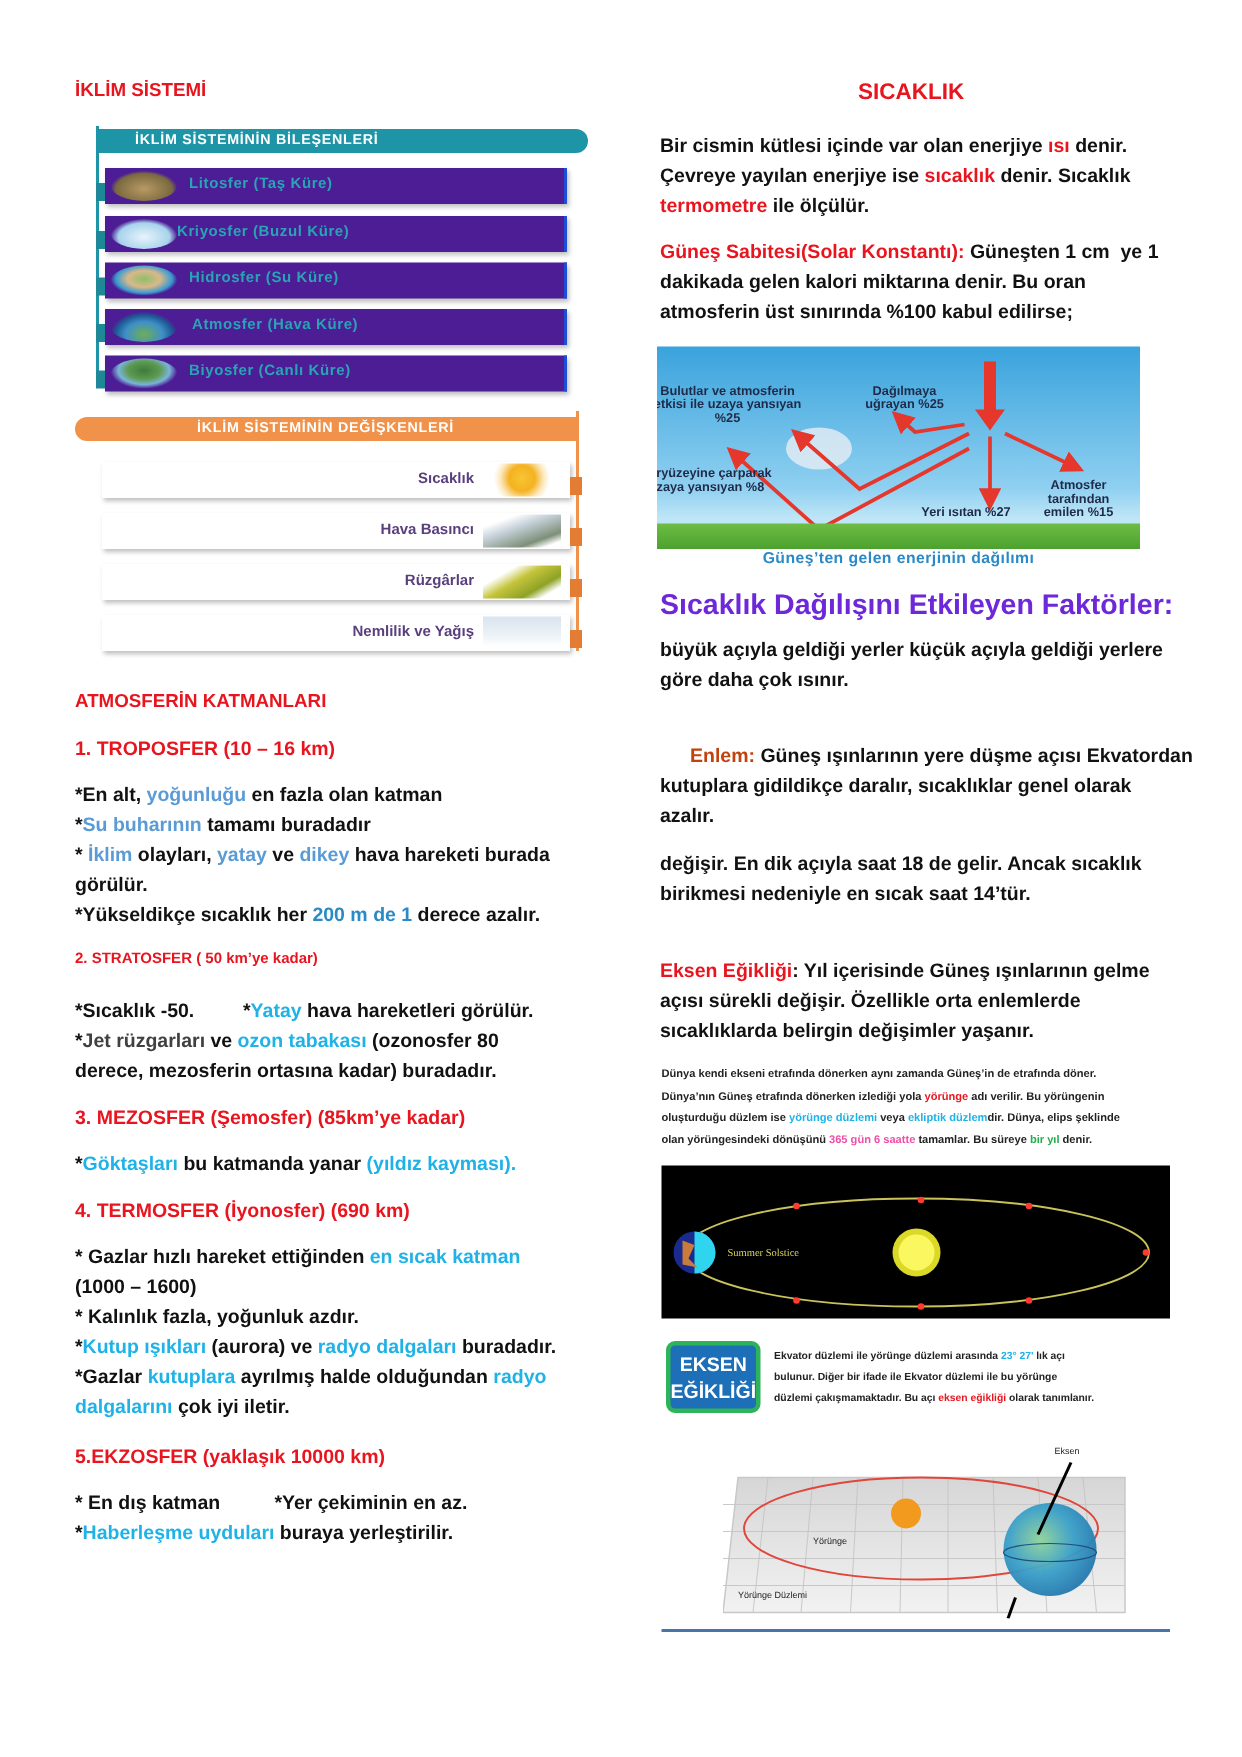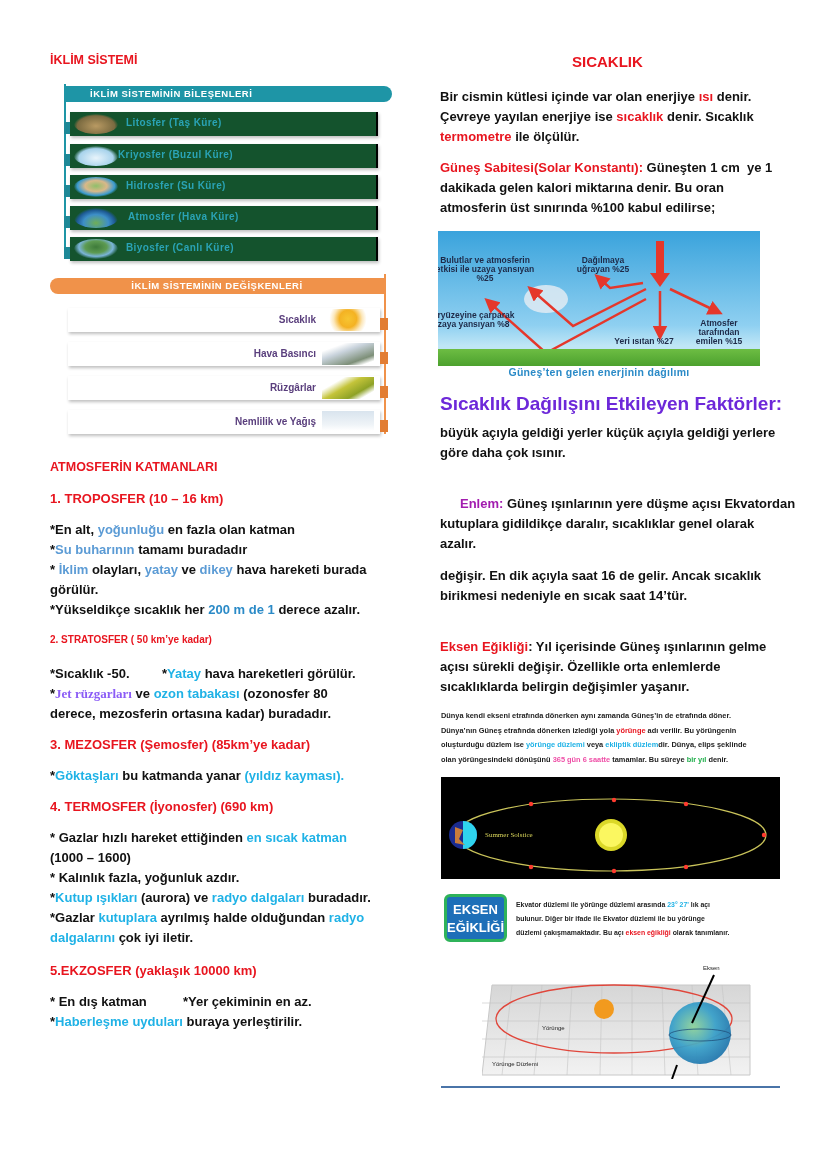--- a/index.html
+++ b/index.html
@@ -7,21 +7,21 @@
   body { position: relative; font-family: "Liberation Sans", "DejaVu Sans", sans-serif; color: #111; }
   .abs { position: absolute; }
 
   .h-red { font-weight: bold; color: #e8151f; font-size: 12.5px; }
   .para { font-weight: bold; font-size: 13px; line-height: 20px; color: #111; }
 
   
   .panel-teal { left: 60px; top: 82px; width: 332px; height: 182px; }
   .teal-header { position: absolute; left: 6px; top: 4px; width: 326px; height: 16px; background: #1e95a6; border-radius: 0 9px 9px 0; color: #fff; font-size: 9.5px; font-weight: bold; letter-spacing: 0.5px; padding-left: 24px; line-height: 16px; }
   .teal-spine { position: absolute; left: 4px; top: 2px; width: 2px; height: 170px; background: #1e95a6; }
-  .teal-row { position: absolute; left: 10px; width: 308px; height: 24px; background: #14532d; box-shadow: 1px 2px 3px rgba(0,0,0,0.25); border-right: 2px solid #000000; }
+  .teal-row { position: absolute; left: 10px; width: 308px; height: 24px; background: #4c1d95; box-shadow: 1px 2px 3px rgba(0,0,0,0.25); border-right: 2px solid #1d4ed8; }
   .teal-tab { position: absolute; left: -6px; top: 10px; width: 6px; height: 12px; background: #1e8897; }
   .teal-row .ico { position: absolute; left: 4px; top: 2px; width: 44px; height: 20px; border-radius: 50%; }
   .teal-row .lbl { position: absolute; top: 5px; font-size: 10px; font-weight: bold; color: #2aa3b5; letter-spacing: 0.4px; }
 
   .panel-orange { left: 50px; top: 274px; width: 345px; height: 168px; }
   .orange-header { position: absolute; left: 0; top: 4px; width: 334px; height: 16px; background: #f0924a; border-radius: 9px 0 0 9px; color: #fff; font-size: 9.5px; font-weight: bold; letter-spacing: 0.5px; text-align: center; line-height: 16px; }
   .orange-spine { position: absolute; left: 334px; top: 0px; width: 2px; height: 160px; background: #f0924a; }
   .orange-row { position: absolute; left: 18px; width: 312px; height: 24px; background: #fff; box-shadow: 1px 2px 3px rgba(0,0,0,0.25); }
   .orange-tab { position: absolute; right: -8px; top: 10px; width: 8px; height: 12px; background: #e27d33; }
   .orange-row .lbl { position: absolute; top: 6px; font-size: 10px; font-weight: bold; color: #5a3f7d; text-align: right; }
@@ -107,21 +107,21 @@
     <div style="white-space: pre;"><span>*En alt, </span><span style="color: rgb(91, 155, 213);">yoğunluğu</span><span> en fazla olan katman</span></div>
     <div style="white-space: pre;"><span>*</span><span style="color: rgb(91, 155, 213);">Su buharının</span><span> tamamı buradadır</span></div>
     <div style="white-space: pre;"><span>* </span><span style="color: rgb(91, 155, 213);">İklim</span><span> olayları, </span><span style="color: rgb(91, 155, 213);">yatay</span><span> ve </span><span style="color: rgb(91, 155, 213);">dikey</span><span> hava hareketi burada</span></div>
     <div style="white-space: pre;"><span>görülür.</span></div>
     <div style="white-space: pre;"><span>*Yükseldikçe sıcaklık her </span><span style="color: rgb(42, 138, 199);">200 m de 1</span><span> derece azalır.</span></div>
   </div>
 
 <div class="abs h-red" style="left:50px;top:634px;font-size:10px;">2. STRATOSFER ( 50 km’ye kadar)</div>
 <div class="abs para" style="left:50px;top:664px;width:350px;">
     <div style="white-space: pre;"><span>*Sıcaklık -50.         *</span><span style="color: rgb(31, 178, 230);">Yatay</span><span> hava hareketleri görülür.</span></div>
-    <div style="white-space: pre;"><span>*</span><span style="color: #8b5cf6; font-family: Liberation Serif, serif;">Jet rüzgarları</span><span> ve </span><span style="color: rgb(31, 178, 230);">ozon tabakası</span><span> (ozonosfer 80</span></div>
+    <div style="white-space: pre;"><span>*</span><span style="color: #404040;">Jet rüzgarları</span><span> ve </span><span style="color: rgb(31, 178, 230);">ozon tabakası</span><span> (ozonosfer 80</span></div>
     <div style="white-space: pre;"><span>derece, mezosferin ortasına kadar) buradadır.</span></div>
   </div>
 
 <div class="abs h-red" style="left:50px;top:737px;font-size:13px;">3. MEZOSFER (Şemosfer) (85km’ye kadar)</div>
 <div class="abs para" style="left:50px;top:766px;width:350px;">
     <div style="white-space: pre;"><span>*</span><span style="color: rgb(31, 178, 230);">Göktaşları</span><span> bu katmanda yanar </span><span style="color: rgb(31, 178, 230);">(yıldız kayması).</span></div>
   </div>
 
 <div class="abs h-red" style="left:50px;top:799px;font-size:13px;">4. TERMOSFER (İyonosfer) (690 km)</div>
 <div class="abs para" style="left:50px;top:828px;width:350px;">
@@ -175,26 +175,26 @@
   <div class="lbl" style="left:248px;top:88px;width:66px;">Atmosfer tarafından emilen %15</div>
 </div>
 <div class="abs solar-caption">Güneş’ten gelen enerjinin dağılımı</div>
 
 <div class="abs" style="left:440px;top:393px;font-weight:bold;color:#6d28d9;font-size:19px;">Sıcaklık Dağılışını Etkileyen Faktörler:</div>
 <div class="abs para" style="left:440px;top:423px;width:360px;">
     <div style="white-space: pre;"><span>büyük açıyla geldiği yerler küçük açıyla geldiği yerlere</span></div>
     <div style="white-space: pre;"><span>göre daha çok ısınır.</span></div>
   </div>
 <div class="abs para" style="left:440px;top:494px;width:360px;">
-    <div style="white-space: pre;"><span style="color: #a21caf; padding-left: 20px;">Enlem:</span><span> Güneş ışınlarının yere düşme açısı Ekvatordan</span></div>
+    <div style="white-space: pre;"><span style="color: #c2410c; padding-left: 20px;">Enlem:</span><span> Güneş ışınlarının yere düşme açısı Ekvatordan</span></div>
     <div style="white-space: pre;"><span>kutuplara gidildikçe daralır, sıcaklıklar genel olarak</span></div>
     <div style="white-space: pre;"><span>azalır.</span></div>
   </div>
 <div class="abs para" style="left:440px;top:566px;width:360px;">
-    <div style="white-space: pre;"><span>değişir. En dik açıyla saat 16 de gelir. Ancak sıcaklık</span></div>
+    <div style="white-space: pre;"><span>değişir. En dik açıyla saat 18 de gelir. Ancak sıcaklık</span></div>
     <div style="white-space: pre;"><span>birikmesi nedeniyle en sıcak saat 14’tür.</span></div>
   </div>
 <div class="abs para" style="left:440px;top:637px;width:360px;">
     <div style="white-space: pre;"><span style="color: rgb(232, 21, 31);">Eksen Eğikliği</span><span>: Yıl içerisinde Güneş ışınlarının gelme</span></div>
     <div style="white-space: pre;"><span>açısı sürekli değişir. Özellikle orta enlemlerde</span></div>
     <div style="white-space: pre;"><span>sıcaklıklarda belirgin değişimler yaşanır.</span></div>
   </div>
 
 <div class="abs small-para" style="left:441px;top:709px;width:340px;">
     <div style="white-space: pre;"><span>Dünya kendi ekseni etrafında dönerken aynı zamanda Güneş’in de etrafında döner.</span></div>

